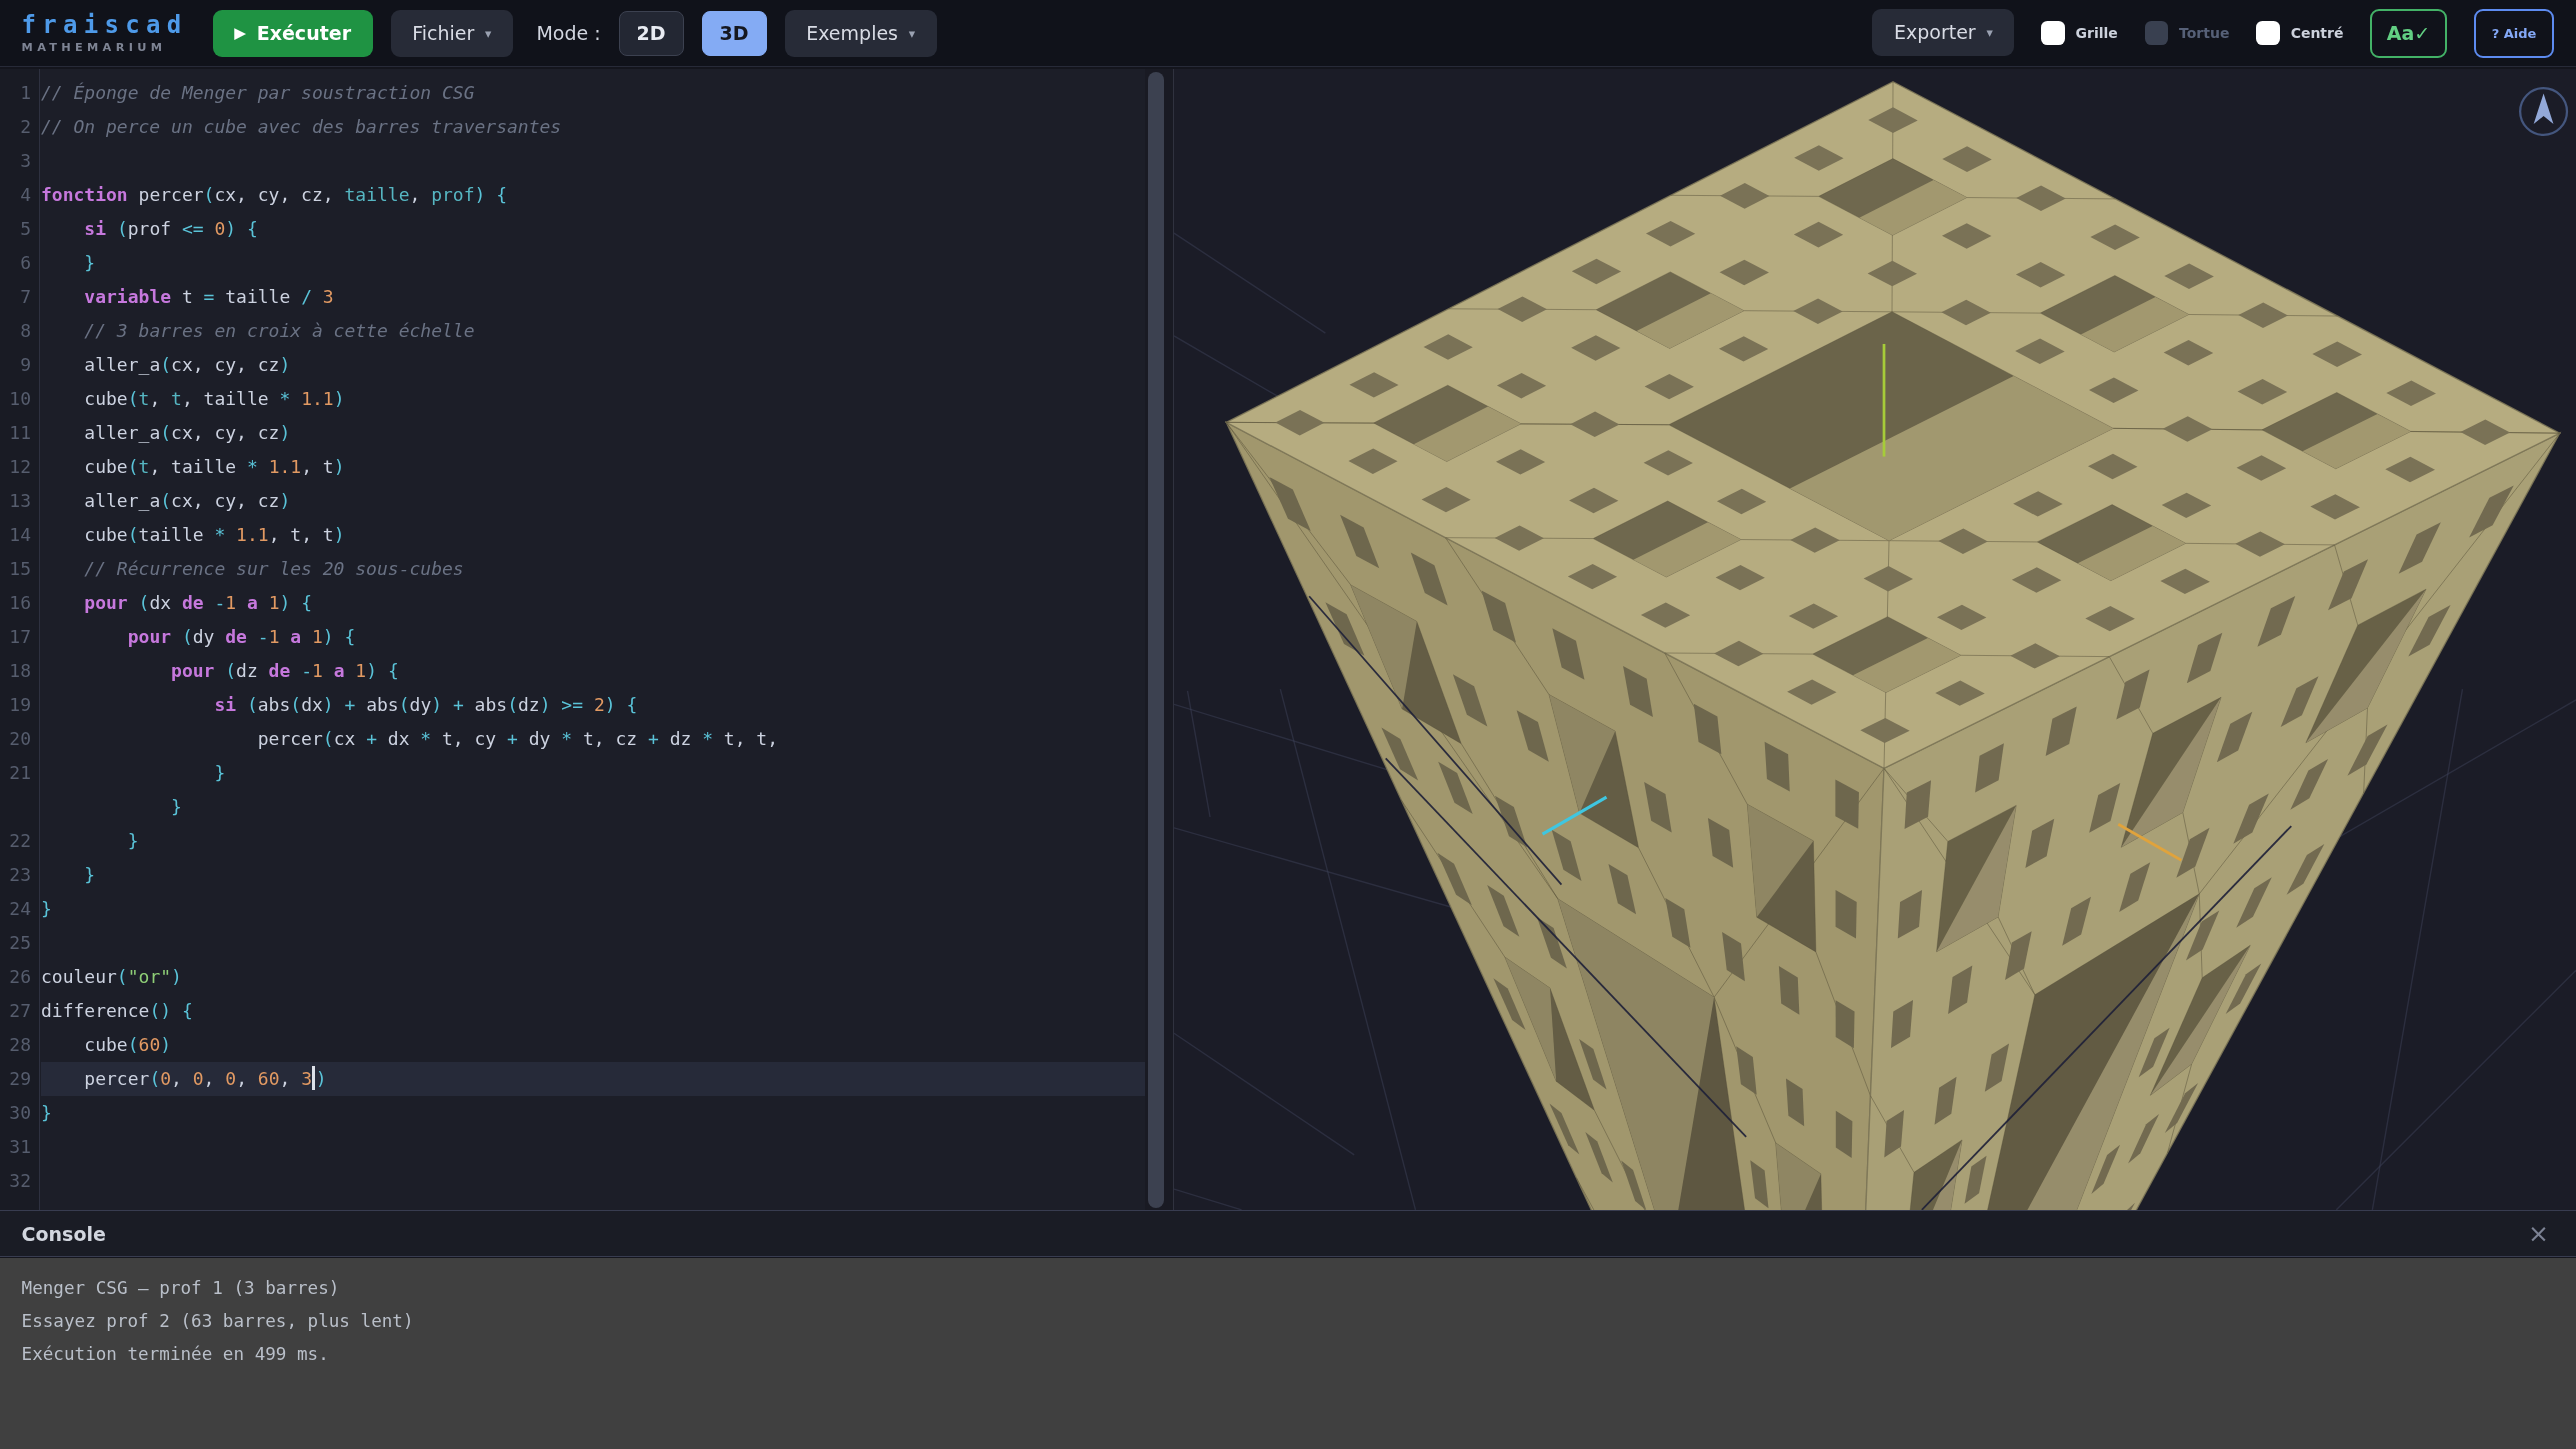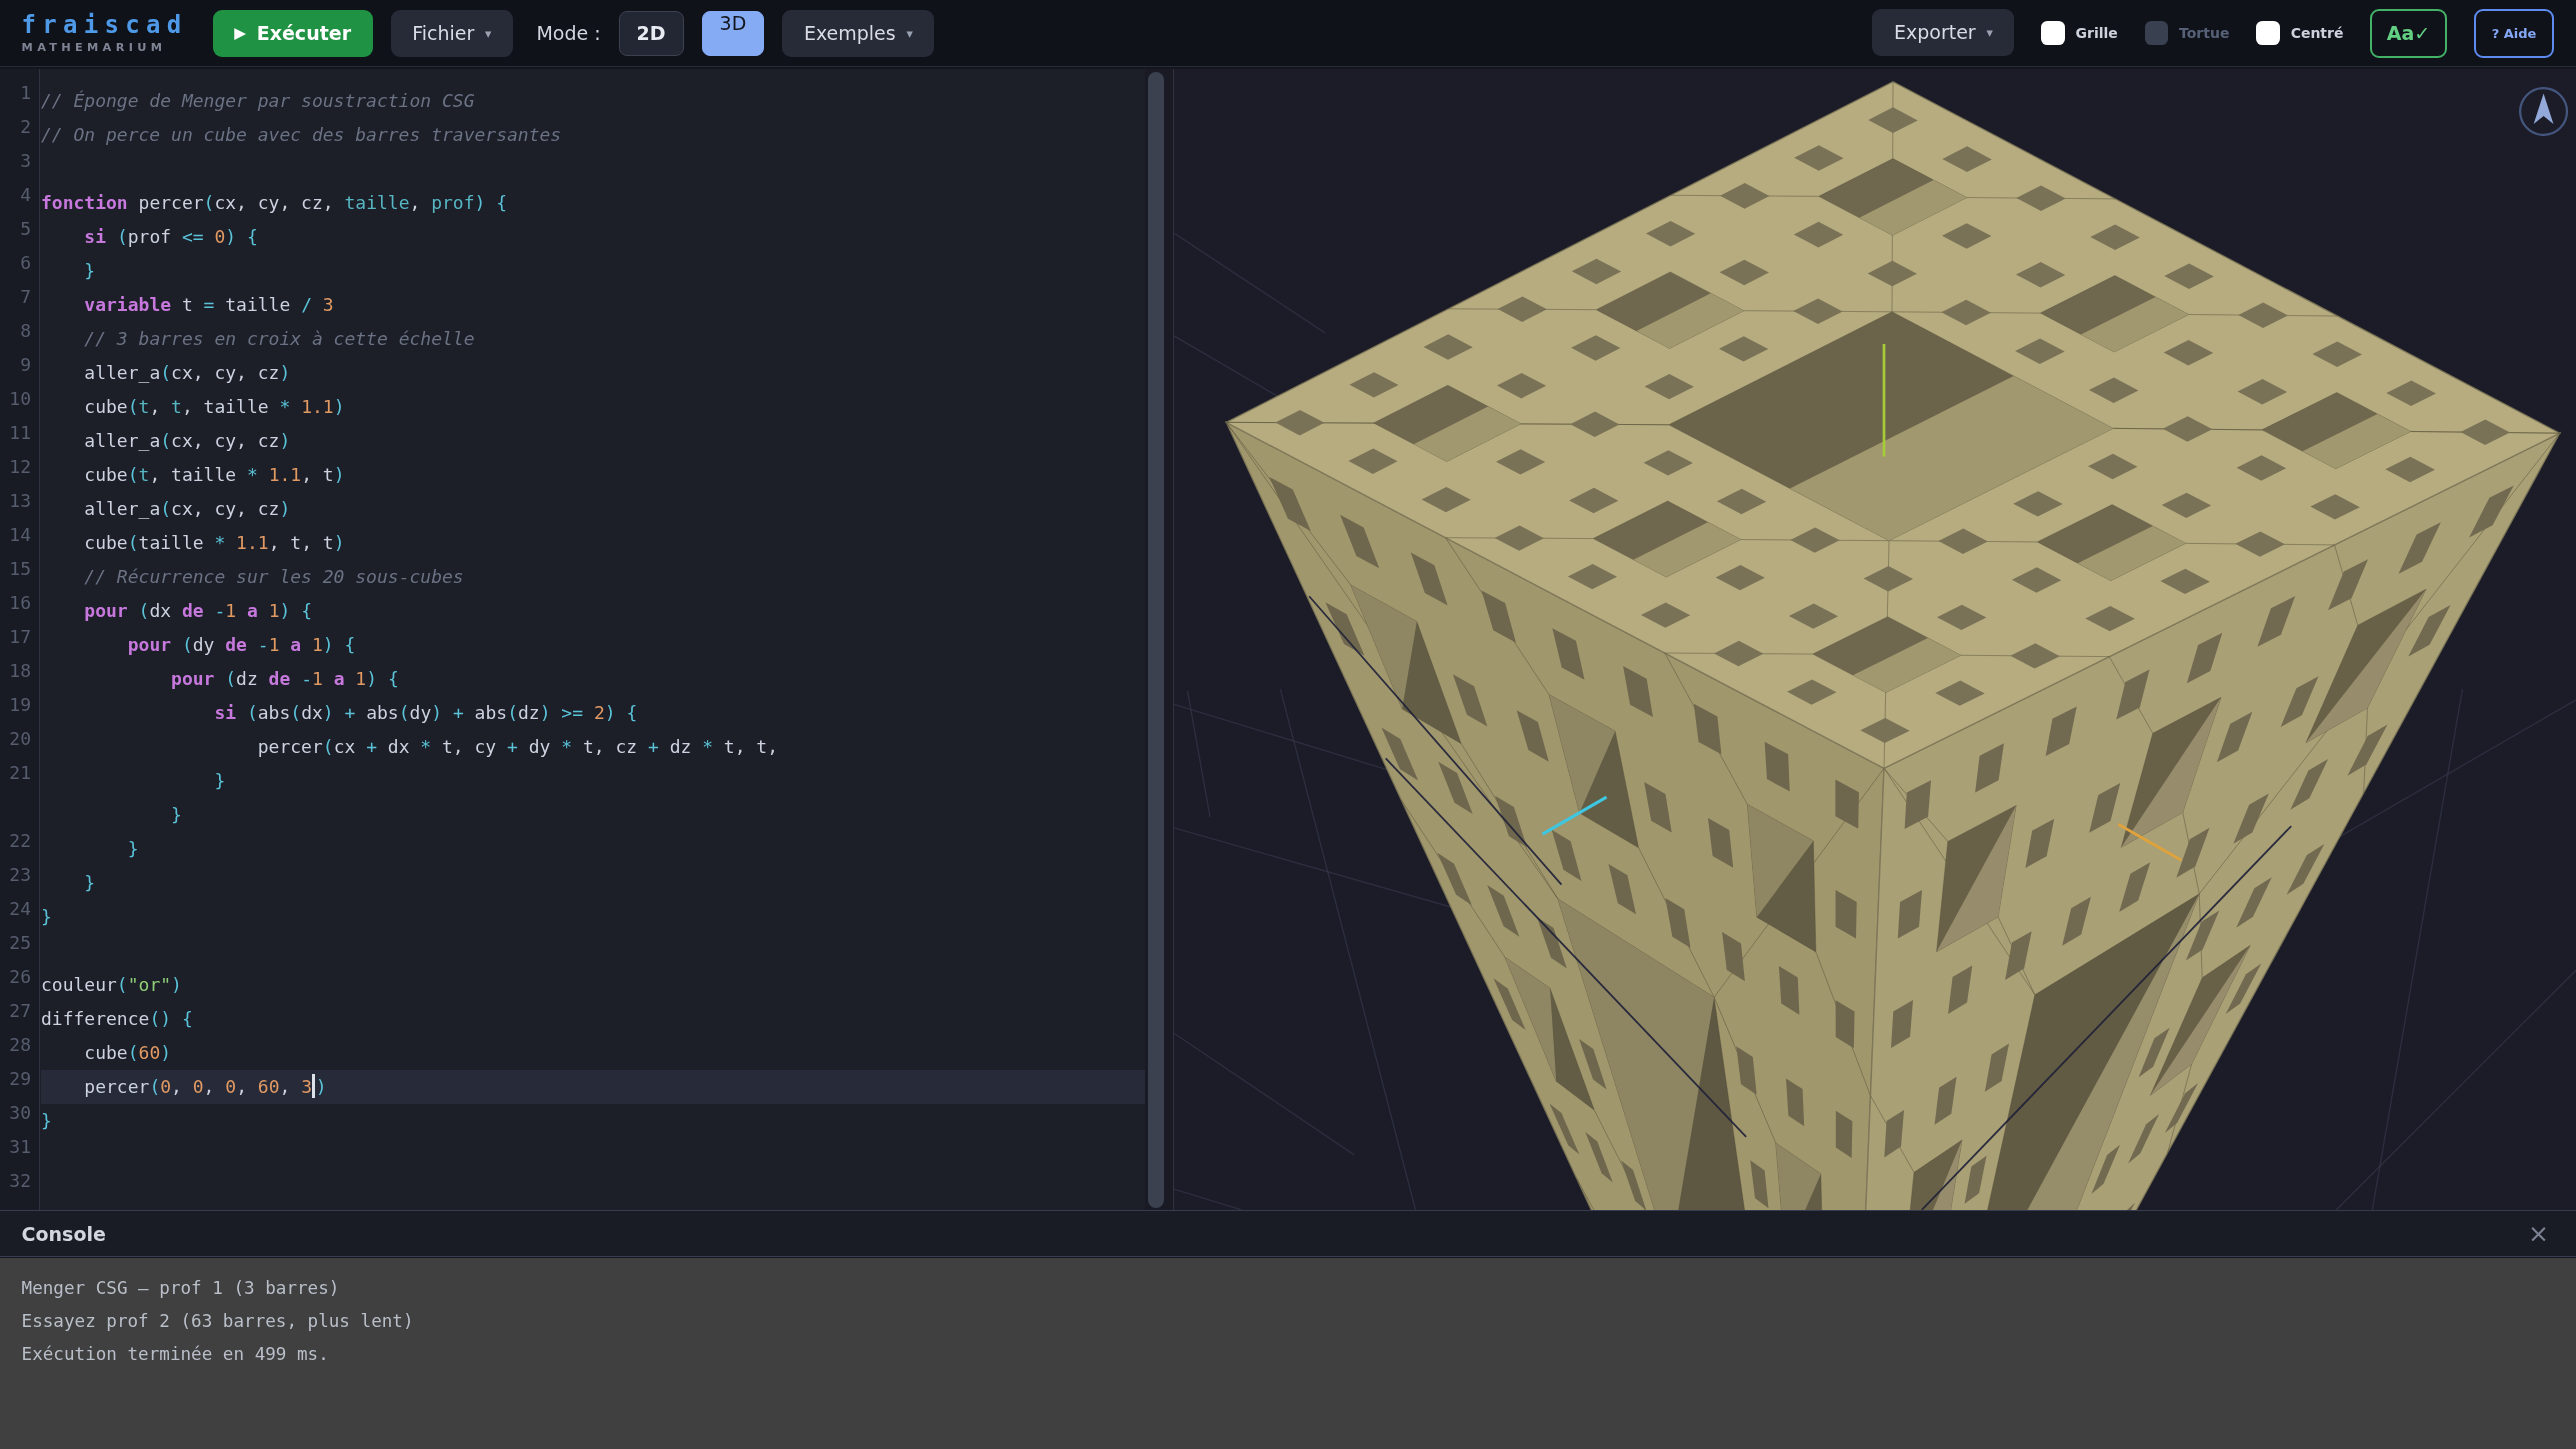--- a/index.html
+++ b/index.html
@@ -15,39 +15,39 @@
   .btn{height:47px;border-radius:9px;display:flex;align-items:center;gap:10.8px;padding:0 21.6px;
     font-size:19px;box-sizing:border-box;cursor:pointer;user-select:none;}
   .btn-run{background:#1f9343;color:#ffffff;font-weight:bold;}
   .btn-run .play{font-size:15.3px;}
   .btn-menu{background:#272b37;color:#d9dce5;}
   .btn-menu .dd{font-size:12.6px;color:#9aa1b1;}
   .mode-label{font-size:19px;color:#d2d6e0;margin-left:5.4px;}
   .btn-2d{height:43px;padding:0 17px;border-radius:8px;background:#232733;border:1.8px solid #3c4150;
     color:#e8ebf2;font-weight:bold;font-size:19px;display:flex;align-items:center;}
   .btn-3d{height:43px;padding:0 17px;border-radius:8px;background:#84abf4;border:1.8px solid #84abf4;
-    color:#15171f;font-weight:normal;font-size:19px;display:flex;}
+    color:#15171f;font-weight:bold;font-size:19px;display:flex;align-items:center;}
   .tb-right{margin-left:auto;display:flex;gap:27px;}
   .chk-group{display:flex;align-items:center;gap:10.8px;}
   .chk{width:23.4px;height:23.4px;border-radius:6.3px;background:#ffffff;}
   .chk.disabled{background:#394050;}
   .chk-label{font-size:14px;color:#ccd1dc;font-weight:bold;}
   .chk-label.disabled{color:#566077;}
   .btn-aa{height:45px;padding:0 14.4px;border-radius:9px;border:2.3px solid #43b267;color:#62cf83;
     font-weight:bold;font-size:19px;display:flex;align-items:center;background:transparent;}
   .btn-aide{height:45px;padding:0 16px;border-radius:9px;border:2.3px solid #5d8bf0;color:#84a8f6;
     font-weight:bold;font-size:13px;display:flex;align-items:center;background:transparent;}
 
   
   .editor{position:absolute;left:0;top:69px;width:1145px;height:1141px;background:#1c1e28;overflow:hidden;}
   .gutter{position:absolute;left:0;top:0;width:40px;height:100%;background:#191b24;border-right:1.8px solid #2e3140;
     box-sizing:border-box;padding-top:7.2px;}
   .gutter .ln{height:34px;line-height:34px;text-align:right;padding-right:8px;color:#565d6e;
     font-family:"DejaVu Sans Mono","Liberation Mono",monospace;font-size:18px;}
-  .code{position:absolute;left:41px;top:8px;right:0;height:100%;padding-top:7.2px;}
+  .code{position:absolute;left:41px;top:0;right:0;height:100%;padding-top:7.2px;}
   .crow{height:34px;line-height:34px;white-space:pre;font-family:"DejaVu Sans Mono","Liberation Mono",monospace;
     font-size:18px;color:#ccd2e0;}
   .crow.active{background:#262a39;}
   .tk-k{color:#c678dd;font-weight:bold;}
   .tk-d{color:#ccd2e0;}
   .tk-f{color:#ccd2e0;}
   .tk-t{color:#56b6c2;}
   .tk-o{color:#5ac3d8;}
   .tk-b{color:#5ac3d8;}
   .tk-n{color:#e29a63;}

